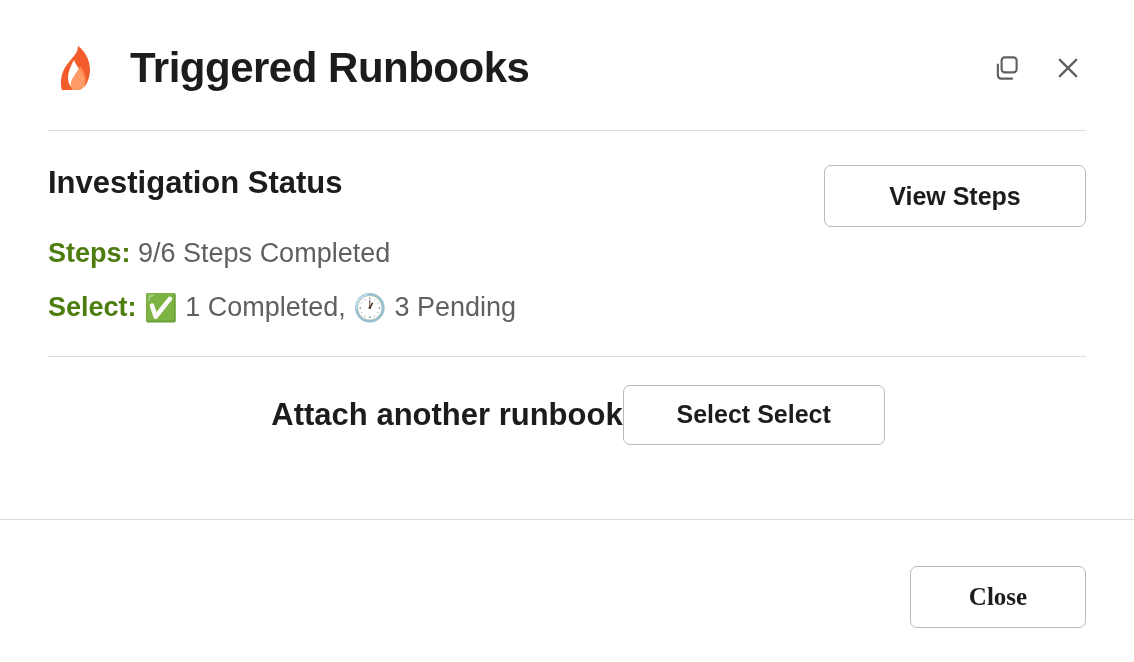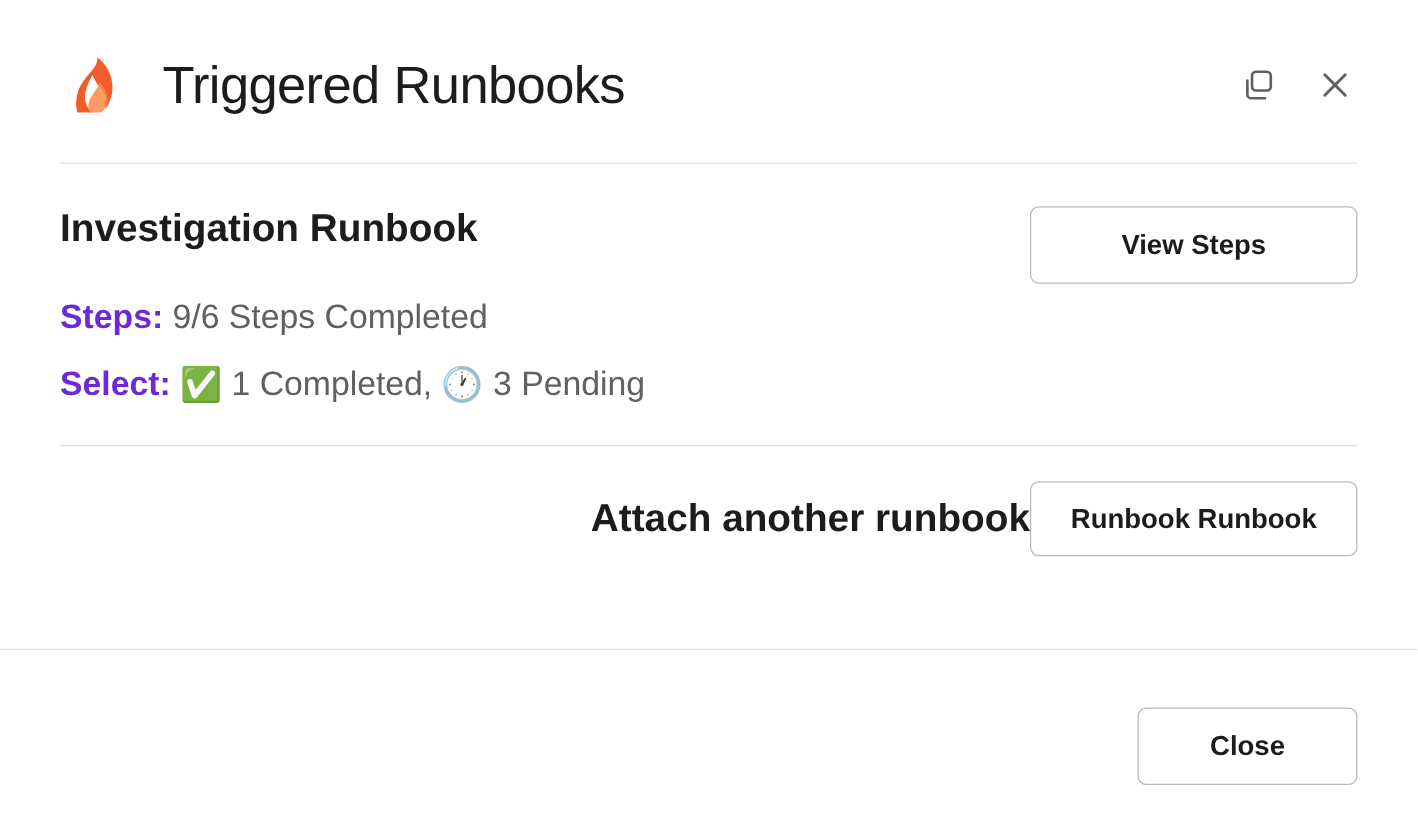--- a/index.html
+++ b/index.html
@@ -26,21 +26,21 @@
       padding: 40px 48px 34px 48px;
     }
     .app-icon {
       width: 56px;
       height: 56px;
       margin-right: 26px;
       flex-shrink: 0;
     }
     .title {
       font-size: 42px;
-      font-weight: 400;
+      font-weight: 700;
       letter-spacing: -0.5px;
       flex: 1;
       color: #1d1c1d;
     }
     .header-actions {
       display: flex;
       align-items: center;
       gap: 26px;
     }
     .icon-btn {
@@ -77,27 +77,27 @@
       margin-bottom: 32px;
     }
     .runbook-meta {
       font-size: 27px;
       color: #616061;
       line-height: 1.55;
       margin-bottom: 12px;
     }
     .runbook-meta strong {
       font-weight: 700;
-      color: #6d28d9;
+      color: #4d7c0f;
     }
     .outline-btn {
       background: #fff;
       border: 1px solid #bbbaba;
       border-radius: 7px;
-      font-size: 22px;
+      font-size: 25px;
       font-weight: 700;
       color: #1d1c1d;
       padding: 16px 24px;
       cursor: pointer;
       min-width: 170px;
       text-align: center;
       font-family: inherit;
     }
     .view-steps-btn {
       width: 262px;
@@ -110,21 +110,21 @@
       padding: 0;
     }
     .section-divider {
       border: none;
       border-top: 1px solid #ddd;
       margin-top: 14px;
     }
     .attach-row {
       display: flex;
       align-items: center;
-      justify-content: flex-end;
+      justify-content: center;
       padding-top: 28px;
       padding-bottom: 34px;
       margin-left: 22px;
     }
     .attach-title {
       font-size: 31px;
       font-weight: 700;
       color: #1d1c1d;
     }
     .footer-divider {
@@ -134,20 +134,21 @@
     }
     .footer {
       display: flex;
       justify-content: flex-end;
       padding: 46px 48px 34px 48px;
     }
     .close-btn {
       width: 176px;
       height: 62px;
       padding: 0;
+      font-family: Liberation Serif, serif;
     }
     .emoji {
       font-size: 27px;
       vertical-align: middle;
     }
   </style>
 </head>
 <body>
 
 <div class="modal">
@@ -175,41 +176,41 @@
       </div>
     </div>
   </div>
 
   <hr class="divider-full">
 
   <div class="content">
 
     <div class="runbook-row">
       <div class="runbook-info">
-        <div class="runbook-name">Investigation Runbook</div>
+        <div class="runbook-name">Investigation Status</div>
         <div class="runbook-meta">
           <strong>Steps:</strong>
           <span>9/6 Steps Completed</span>
         </div>
         <div class="runbook-meta">
           <strong>Select:</strong>
           <span class="emoji">✅</span>
           <span>1 Completed,</span>
           <span class="emoji">🕐</span>
           <span>3 Pending</span>
         </div>
       </div>
       <button class="outline-btn view-steps-btn">View Steps</button>
     </div>
 
     <hr class="section-divider">
 
     <div class="attach-row">
       <div class="attach-title">Attach another runbook</div>
-      <button class="outline-btn select-runbook-btn">Runbook Runbook</button>
+      <button class="outline-btn select-runbook-btn">Select Select</button>
     </div>
 
   </div>
 
   <hr class="footer-divider">
 
   <div class="footer">
     <button class="outline-btn close-btn">Close</button>
   </div>
 

